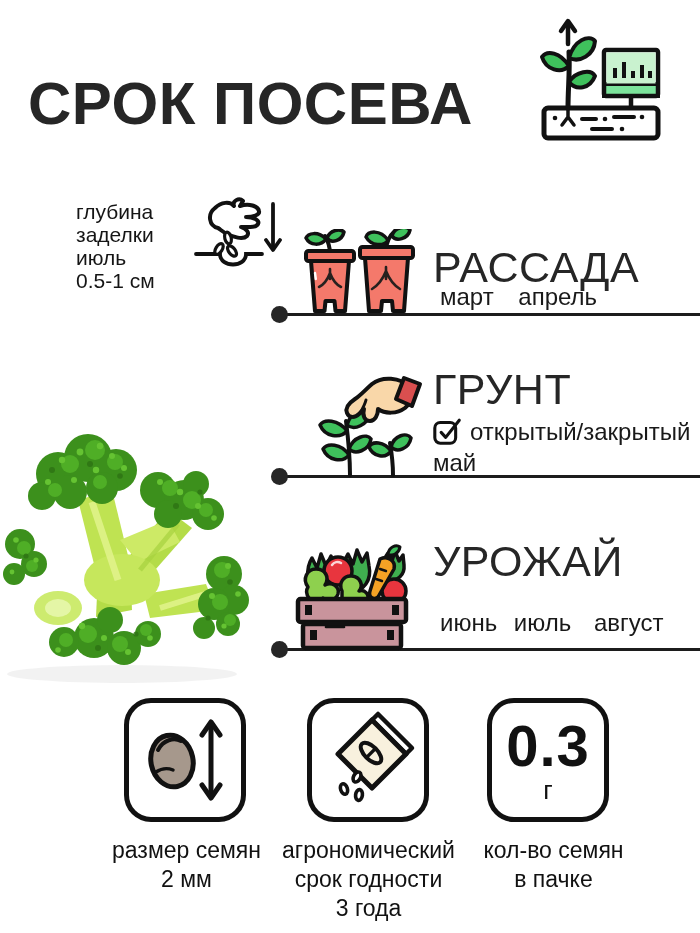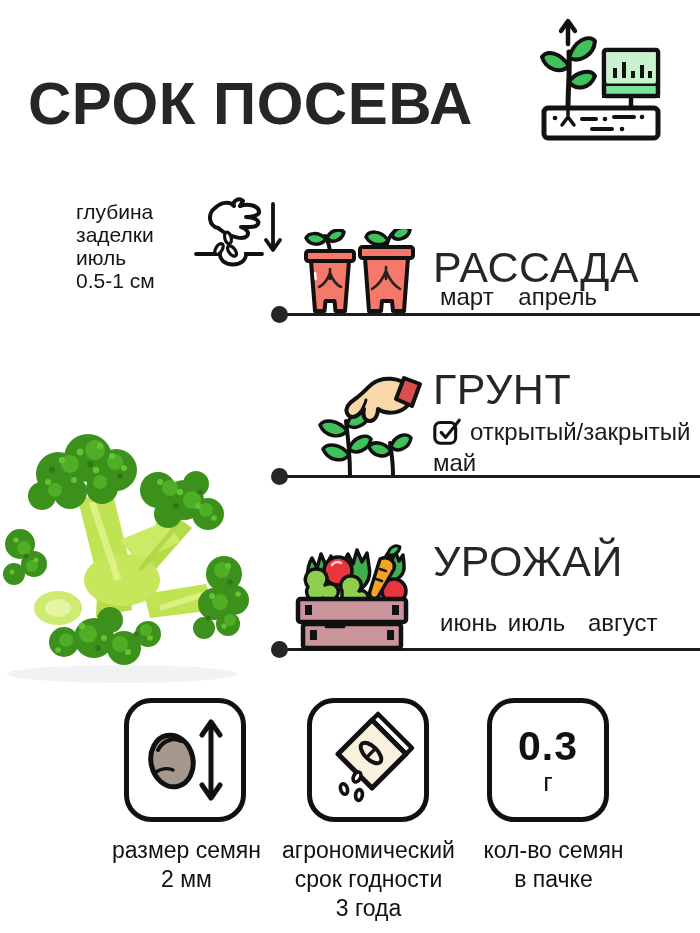--- a/index.html
+++ b/index.html
@@ -28,21 +28,21 @@
   .tl-line{height:3px;background:#1c1c1c;}
   .tl-dot{width:17px;height:17px;border-radius:50%;background:#262626;}
   .sec-heading{font-size:43px;font-weight:400;letter-spacing:.5px;color:#262626;line-height:1;white-space:nowrap;}
   .months{font-size:24px;color:#191919;white-space:nowrap;}
   .months span{display:inline-block;margin-right:18px;}
   .months span:last-child{margin-right:0;}
   .check-row{display:flex;align-items:center;gap:8px;font-size:24px;color:#191919;white-space:nowrap;}
   .info-box{width:122px;height:124px;border:5px solid #111;border-radius:27px;background:#fff;
             display:flex;align-items:center;justify-content:center;}
   .box-value{display:flex;flex-direction:column;align-items:center;line-height:1;}
-  .box-value .val{font-size:41px;font-weight:700;letter-spacing:1px;color:#111;}
+  .box-value .val{font-size:58px;font-weight:700;letter-spacing:1px;color:#111;}
   .box-value .unit{font-size:26px;font-weight:400;margin-top:2px;color:#111;}
   .caption{font-size:23px;line-height:29px;text-align:center;color:#111;}
   svg{display:block;}
 </style>
 </head>
 <body>
 
 <div class="stage">
 
   <div class="abs page-title" style="left:28px;top:74px;">СРОК ПОСЕВА</div>
@@ -164,21 +164,21 @@
     <rect x="15" y="64" width="7" height="10" fill="#111"></rect>
     <rect x="102" y="64" width="7" height="10" fill="#111"></rect>
     <rect x="13" y="83" width="98" height="24" rx="2.5" fill="var(--crate-pink)" stroke="#111" stroke-width="4.5"></rect>
     <rect x="20" y="89" width="7" height="10" fill="#111"></rect>
     <rect x="97" y="89" width="7" height="10" fill="#111"></rect>
     <line x1="36" y1="86" x2="54" y2="86" stroke="#111" stroke-width="2.6" stroke-linecap="round"></line>
   </svg>
 
   <div class="abs sec-heading" style="left:433px;top:540px;">УРОЖАЙ</div>
   <div class="abs months" style="left:440px;top:609px;">
-    <span style="margin-right:4px;">июнь</span>
+    <span style="margin-right:10px;">июнь</span>
     <span style="margin-right:16px;">июль</span>
     <span>август</span>
   </div>
 
   <svg class="abs" style="left:0px;top:412px;" width="262" height="276" viewBox="0 0 262 276">
     <ellipse cx="122" cy="262" rx="115" ry="9" fill="#000" opacity="0.05"></ellipse>
     <path d="M78 88 L112 78 L132 160 L98 168 Z" fill="#bfe352"></path>
     <path d="M168 98 L192 116 L148 166 L126 148 Z" fill="#b4dc48"></path>
     <path d="M206 172 L216 198 L150 206 L144 182 Z" fill="#bfe352"></path>
     <path d="M96 205 L132 198 L130 158 L98 162 Z" fill="#b4dc48"></path>

